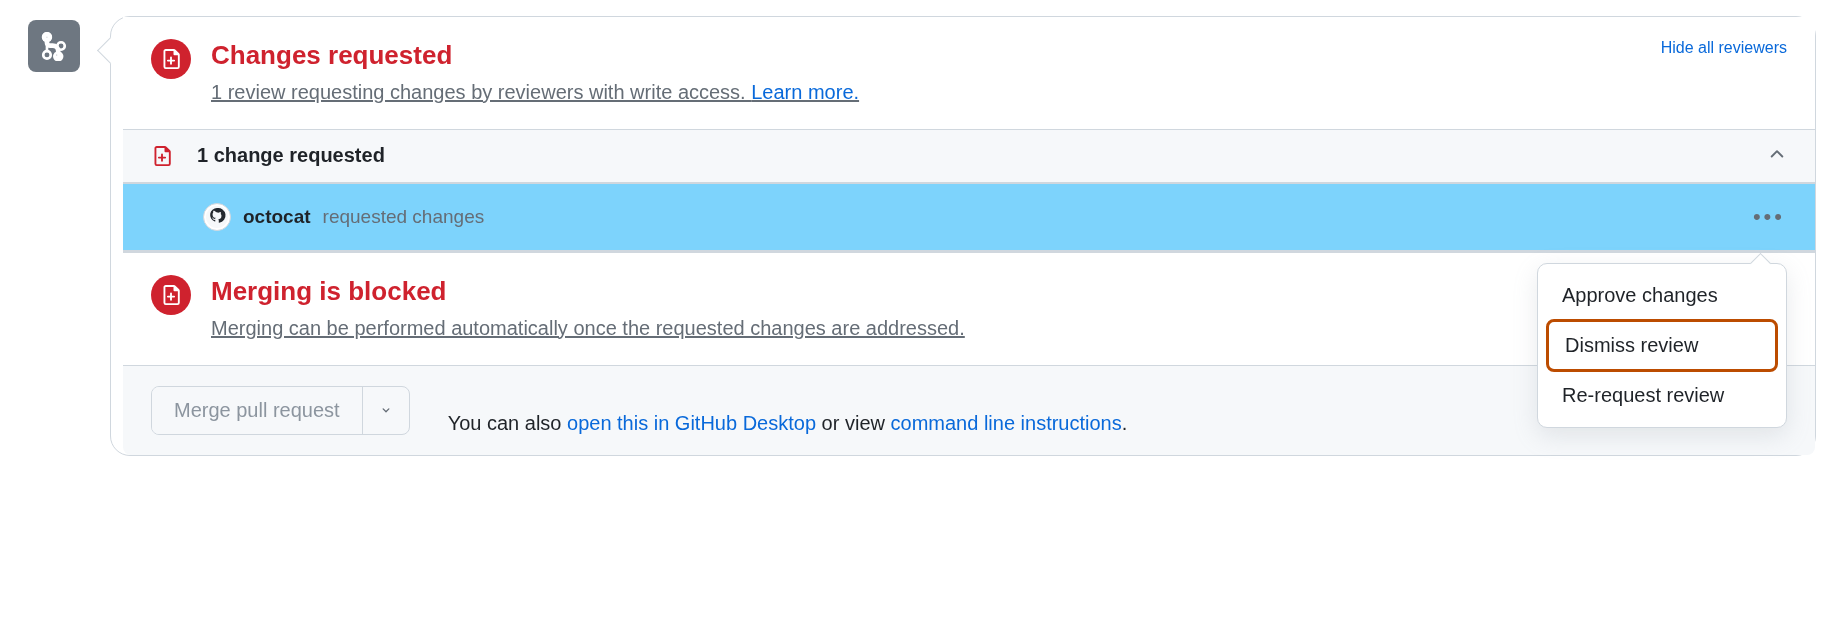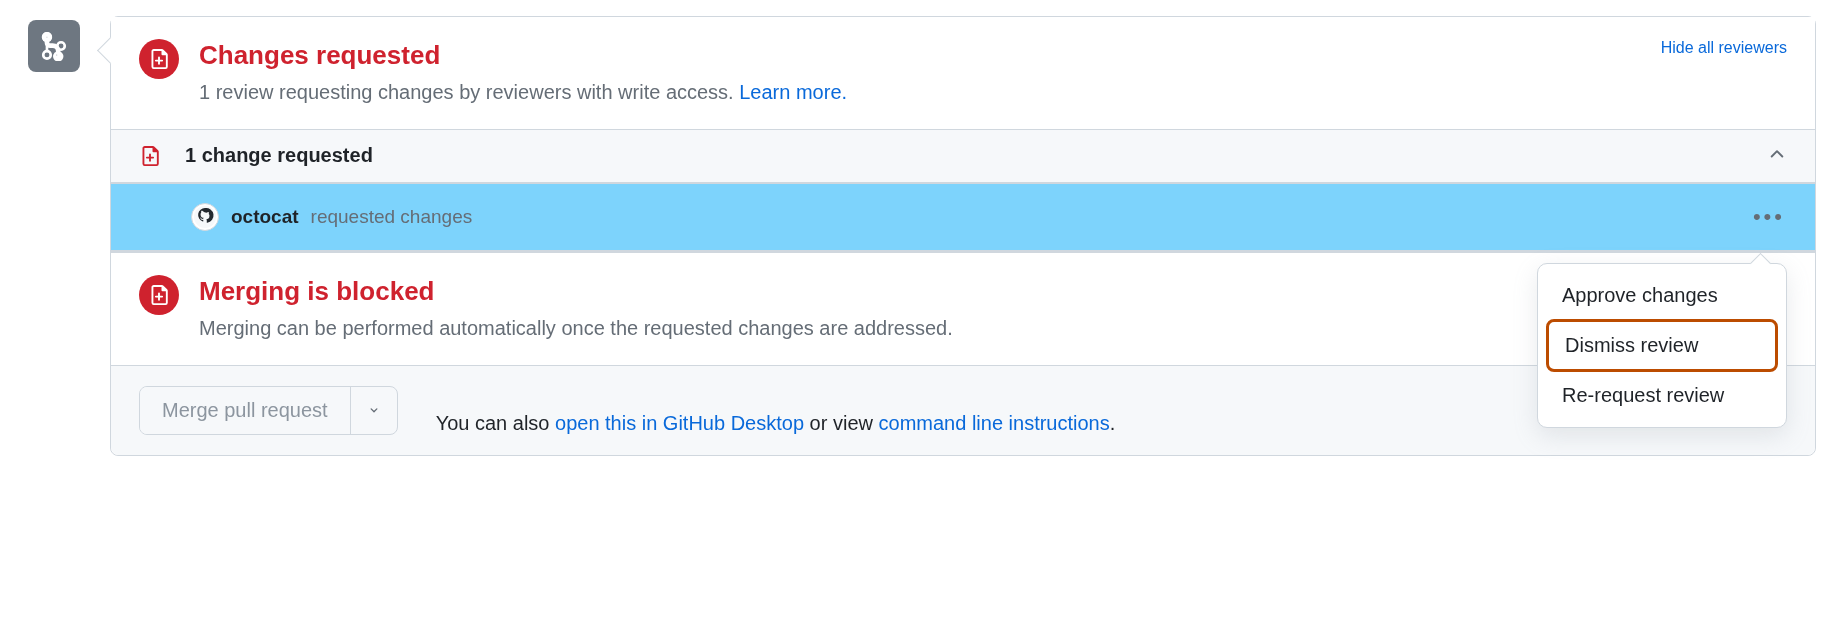--- a/index.html
+++ b/index.html
@@ -26,22 +26,23 @@
     justify-content: center;
     margin-top: 4px;
     flex-shrink: 0;
   }
   .timeline-badge svg { fill: #ffffff; stroke: #ffffff; }
   .panel {
     position: relative;
     margin-left: 30px;
     flex: 1;
     border: 1px solid #d0d7de;
-    border-radius: 8px;
+    border-radius: 20px;
     overflow: visible;
+    padding-left: 12px;
   }
   .panel::before {
     content: "";
     position: absolute;
     top: 24px;
     left: -10px;
     width: 18px;
     height: 18px;
     background: #ffffff;
     border-left: 1px solid #d0d7de;
@@ -101,20 +102,21 @@
     color: #cf222e;
     font-weight: 600;
     font-size: 26px;
     line-height: 1.3;
   }
   .desc {
     color: #656d76;
     font-size: 20px;
     line-height: 1.5;
     margin-top: 4px;
+    text-decoration: underline;
   }
   .link { color: #0969da; text-decoration: none; cursor: pointer; }
   .right-link {
     color: #0969da;
     font-size: 16px;
     cursor: pointer;
     white-space: nowrap;
     margin-left: auto;
   }
   .subhead-left {

